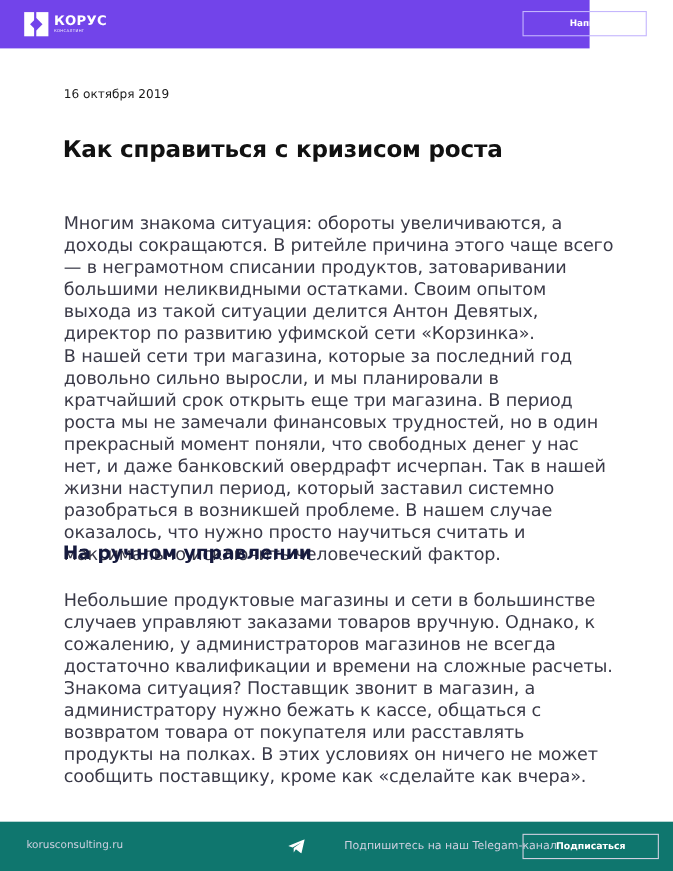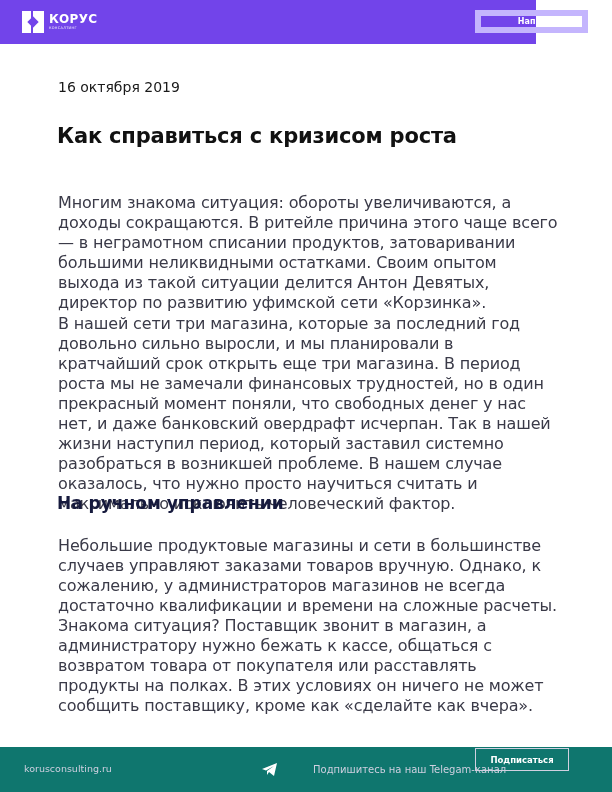--- a/index.html
+++ b/index.html
@@ -6,33 +6,33 @@
   body { width:612px; height:792px; position:relative; background:#ffffff; font-family:"DejaVu Sans", sans-serif; overflow:hidden; }
   .header { position:absolute; left:0; top:0; width:536px; height:44px; background:#7244ea; }
   .logo { position:absolute; left:22px; top:11px; height:22px; display:flex; align-items:center; }
   .logo-mark { width:22px; height:22px; position:relative; }
   .logo-mark .l { position:absolute; left:0; top:0; width:9px; height:22px; background:#fff; }
   .logo-mark .r { position:absolute; left:11px; top:0; width:11px; height:22px; background:#fff; }
   .logo-mark .notch { position:absolute; left:7px; top:7px; width:8px; height:8px; background:#7244ea; transform:rotate(45deg); }
   .logo-text { margin-left:5px; display:flex; flex-direction:column; color:#fff; }
   .logo-name { font-family:"DejaVu Sans", sans-serif; font-weight:bold; font-size:12px; line-height:13px; letter-spacing:0.3px; }
   .logo-sub { font-size:3.5px; line-height:5px; opacity:0.9; letter-spacing:0.3px; }
-  .write-btn { position:absolute; left:475px; top:10px; width:113px; height:23px; border:6px solid #c4b5fd; box-sizing:border-box; color:#fff; font-size:8px; font-weight:bold; display:flex; align-items:center; justify-content:center; background:transparent;padding-left:36px; }
-  .date { position:absolute; left:58px; top:79px; font-size:14px; color:#1a1a1a; }
+  .write-btn { position:absolute; left:475px; top:10px; width:113px; height:23px; border:1px solid #c4b5fd; box-sizing:border-box; color:#fff; font-size:8px; font-weight:bold; display:flex; align-items:center; justify-content:center; background:transparent;padding-left:36px; }
+  .date { position:absolute; left:58px; top:79px; font-size:11px; color:#1a1a1a; }
   .title { position:absolute; left:57px; top:124px; font-size:21px; font-weight:bold; color:#111; margin:0; letter-spacing:-0.2px; }
   .para { position:absolute; left:58px; width:500px; font-size:16px; line-height:20px; color:#3a3a48; margin:0; letter-spacing:-0.15px; }
   .p1 { top:193px; }
   .p2 { top:314px; }
   .h2 { position:absolute; left:57px; top:493px; font-size:17px; font-weight:bold; color:#161a3d; margin:0; }
   .p3 { top:536px; }
   .footer { position:absolute; left:0; top:747px; width:612px; height:45px; background:#0f766e;text-decoration:underline; }
   .footer-site { position:absolute; left:24px; top:16px; font-size:9.5px; color:#cfd0e0; }
   .tg-icon { position:absolute; left:262px; top:16px; width:16px; height:13px; }
   .tg-text { position:absolute; left:285px; top:17px; font-size:10px; color:#cfd0e0;margin-left:28px; }
-  .sub-btn { position:absolute; left:475px; top:1px; width:94px; height:23px; border:1px solid #d0d0e0; box-sizing:border-box; color:#fff; font-size:8.5px; font-weight:bold; display:flex; align-items:center; justify-content:center; }
+  .sub-btn { position:absolute; left:475px; top:11px; width:124px; height:23px; border:1px solid #d0d0e0; box-sizing:border-box; color:#fff; font-size:8.5px; font-weight:bold; display:flex; align-items:center; justify-content:center; }
 </style>
 </head>
 <body>
 
 <div class="header">
   <div class="logo">
     <div class="logo-mark">
       <div class="l"></div>
         <div class="r"></div>
         <div class="notch"></div>

